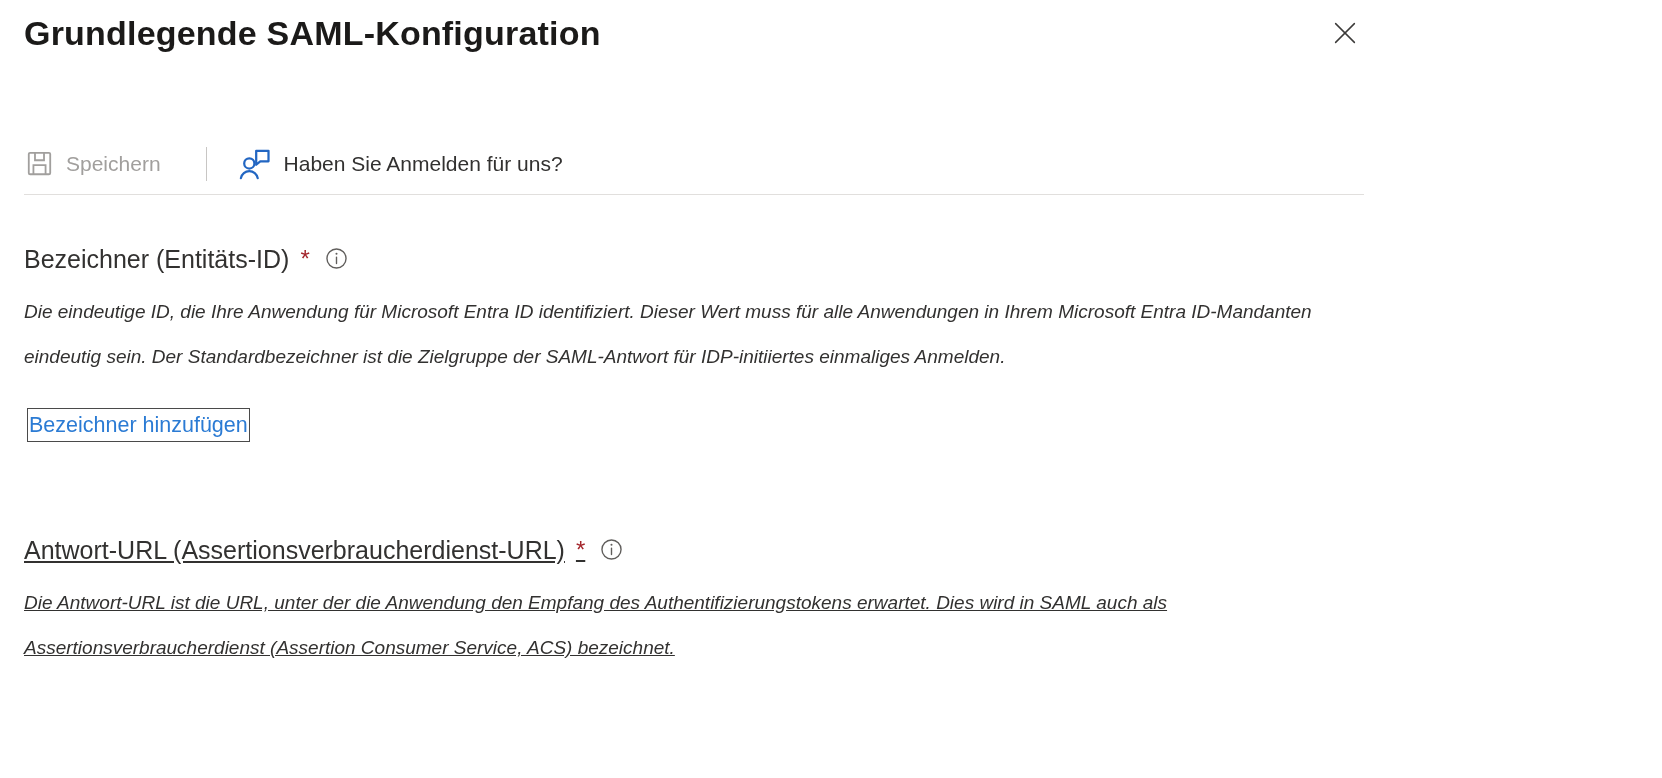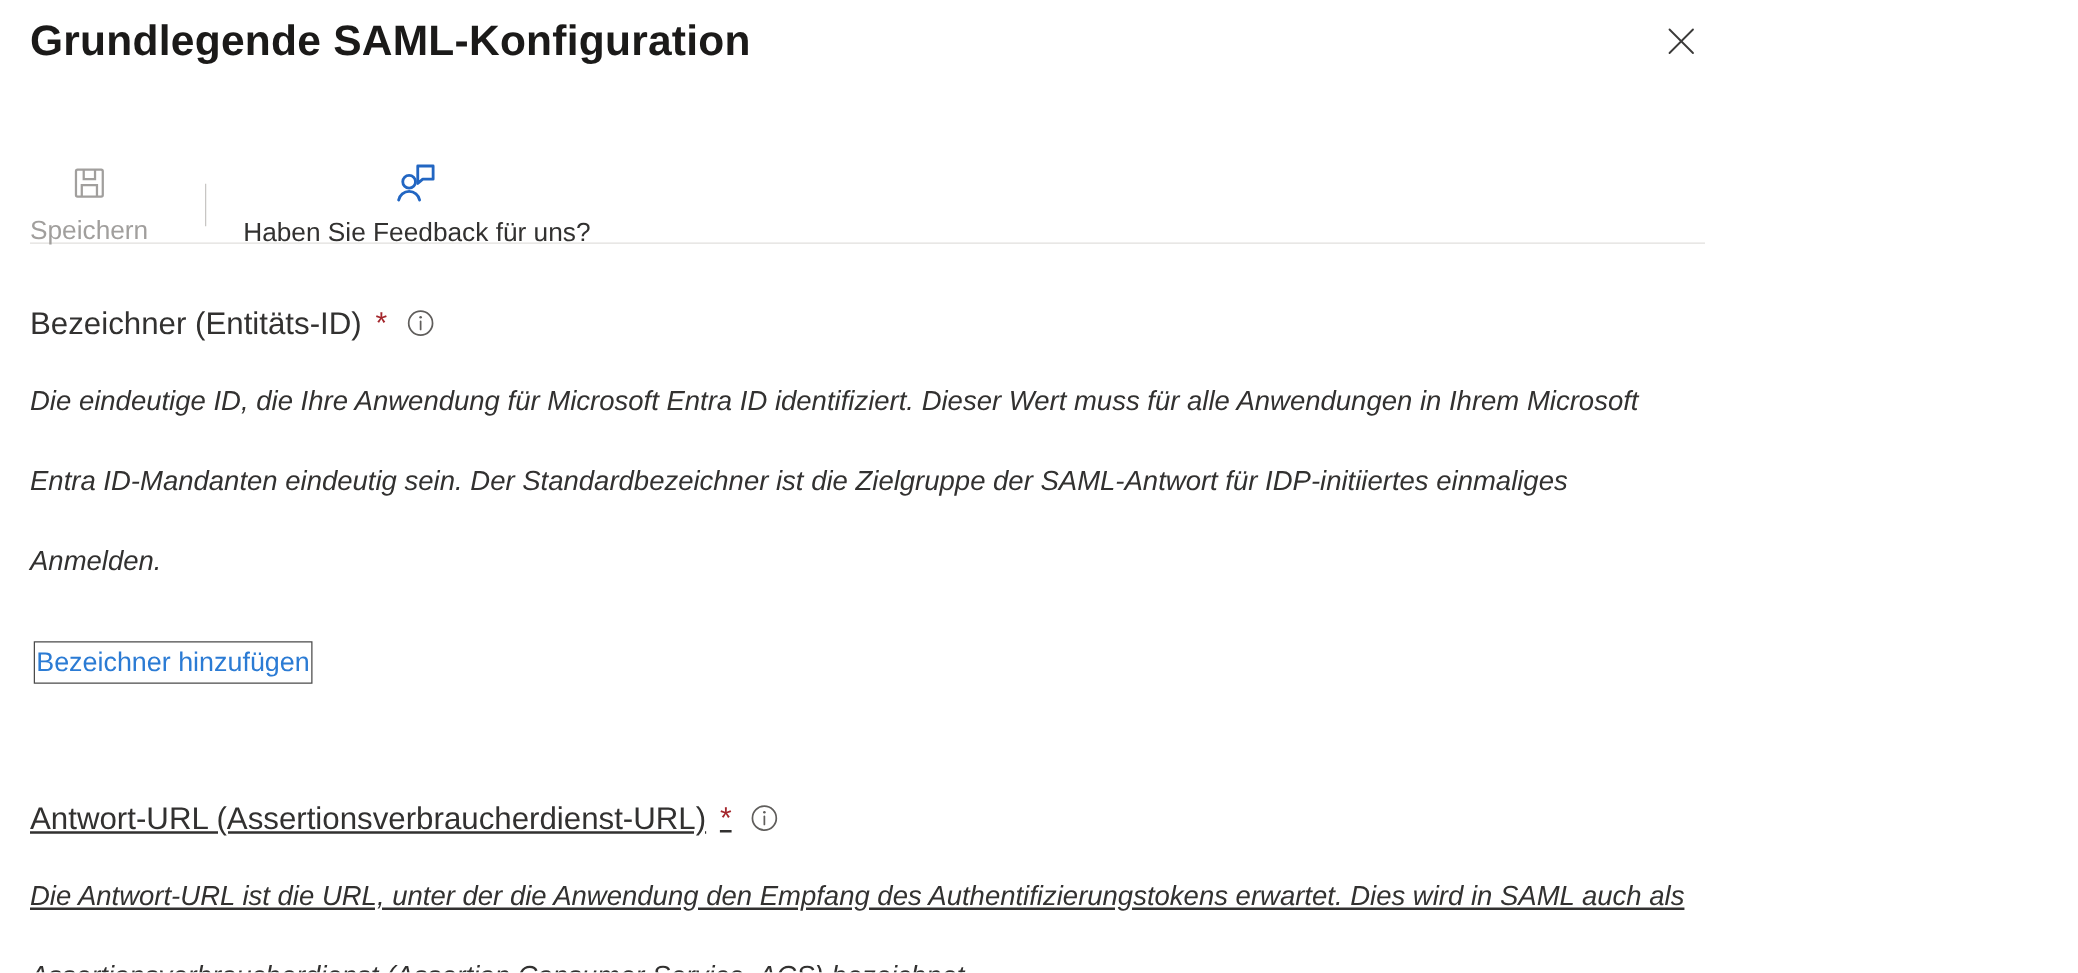--- a/index.html
+++ b/index.html
@@ -53,21 +53,20 @@
   }
   .toolbar-btn {
     display: flex;
     align-items: center;
     gap: 11px;
     background: transparent;
     border: none;
     padding: 0;
     font-family: inherit;
     cursor: pointer;
-    flex-direction: column;
   }
   .toolbar-btn.disabled { cursor: default; }
   .save-label {
     font-size: 21px;
     color: #a19f9d;
   }
   .feedback-label {
     font-size: 21px;
     color: #323130;
   }
@@ -110,22 +109,22 @@
   .info-icon-wrap {
     display: inline-flex;
     align-items: center;
     margin-left: 6px;
     cursor: default;
   }
 
   .section-desc {
     margin-top: 14px;
     font-style: italic;
-    font-size: 22px;
-    line-height: 64px;
+    font-size: 19px;
+    line-height: 45px;
     color: #323130;
     max-width: 1360px;
   }
 
   .section-link {
     display: inline-block;
     margin-top: 12px;
     font-size: 21.5px;
     line-height: 30px;
     color: #2b7bd4;
@@ -172,21 +171,21 @@
     <div class="toolbar-sep"></div>
 
     <button class="toolbar-btn">
       <span>
         <svg class="icon-svg" width="36" height="36" viewBox="0 0 24 24" fill="none" stroke="#2266c2" stroke-width="1.5" stroke-linejoin="round">
           <path d="M12.8 3.2 h8.2 v7 h-5.5 l-2.7 2.3 v-2.3 h0 z"></path>
           <circle cx="8.2" cy="11.6" r="3.4"></circle>
           <path d="M2.6 21.4 a5.7 5.7 0 0 1 11.2 0" stroke-linecap="round"></path>
         </svg>
       </span>
-      <span class="feedback-label">Haben Sie Feedback für uns?</span>
+      <span class="feedback-label">Haben Sie Anmelden für uns?</span>
     </button>
   </div>
 
   <hr class="toolbar-divider">
 
   <div class="section">
     <div class="section-heading-row">
       <span class="section-heading">Bezeichner (Entitäts-ID)</span>
       <span class="required-asterisk">*</span>
       <span class="info-icon-wrap">

